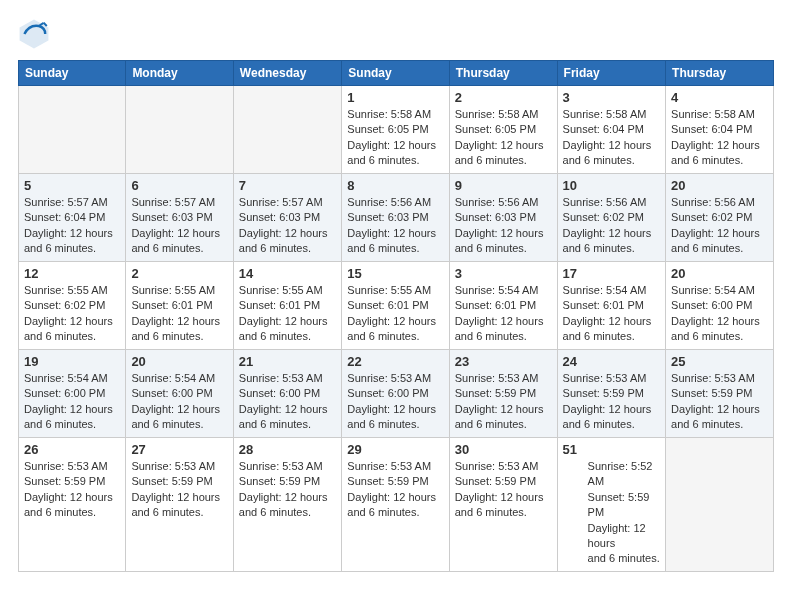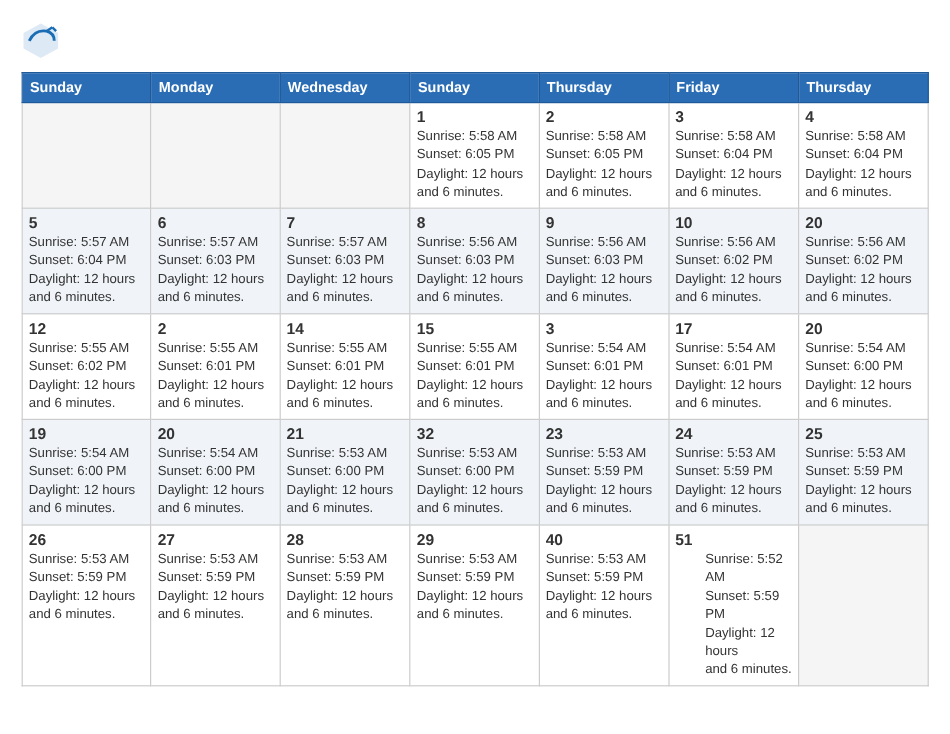--- a/index.html
+++ b/index.html
@@ -283,21 +283,21 @@
 and 6 minutes.</div>
           </td>
           <td>
             <div class="day-number">21</div>
             <div class="day-info" style="white-space: pre-line;">Sunrise: 5:53 AM
 Sunset: 6:00 PM
 Daylight: 12 hours
 and 6 minutes.</div>
           </td>
           <td>
-            <div class="day-number">32</div>
+            <div class="day-number">22</div>
             <div class="day-info" style="white-space: pre-line;">Sunrise: 5:53 AM
 Sunset: 6:00 PM
 Daylight: 12 hours
 and 6 minutes.</div>
           </td>
           <td>
             <div class="day-number">23</div>
             <div class="day-info" style="white-space: pre-line;">Sunrise: 5:53 AM
 Sunset: 5:59 PM
 Daylight: 12 hours
@@ -341,21 +341,21 @@
 and 6 minutes.</div>
           </td>
           <td>
             <div class="day-number">29</div>
             <div class="day-info" style="white-space: pre-line;">Sunrise: 5:53 AM
 Sunset: 5:59 PM
 Daylight: 12 hours
 and 6 minutes.</div>
           </td>
           <td>
-            <div class="day-number">40</div>
+            <div class="day-number">30</div>
             <div class="day-info" style="white-space: pre-line;">Sunrise: 5:53 AM
 Sunset: 5:59 PM
 Daylight: 12 hours
 and 6 minutes.</div>
           </td>
           <td>
             <div class="day-number">51</div>
             <div class="day-info" style="white-space: pre-line; margin-left: 25px;">Sunrise: 5:52 AM
 Sunset: 5:59 PM
 Daylight: 12 hours

